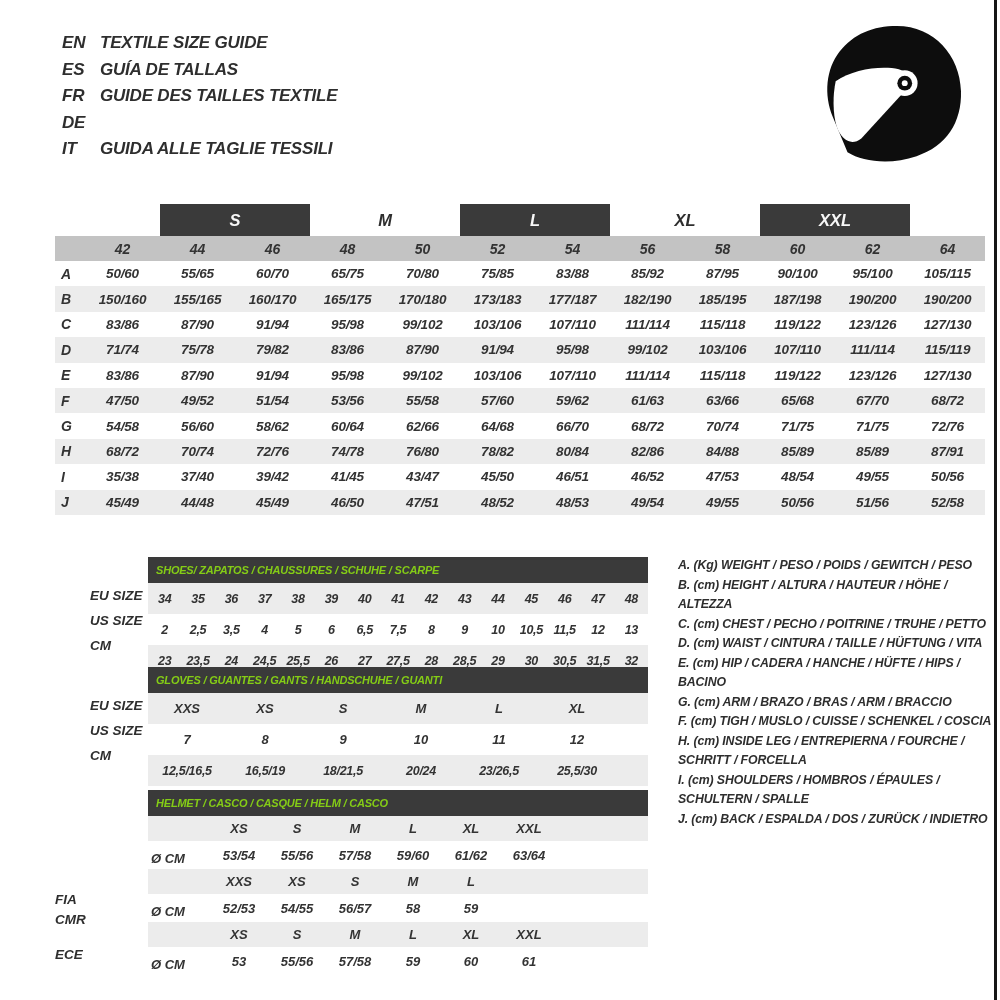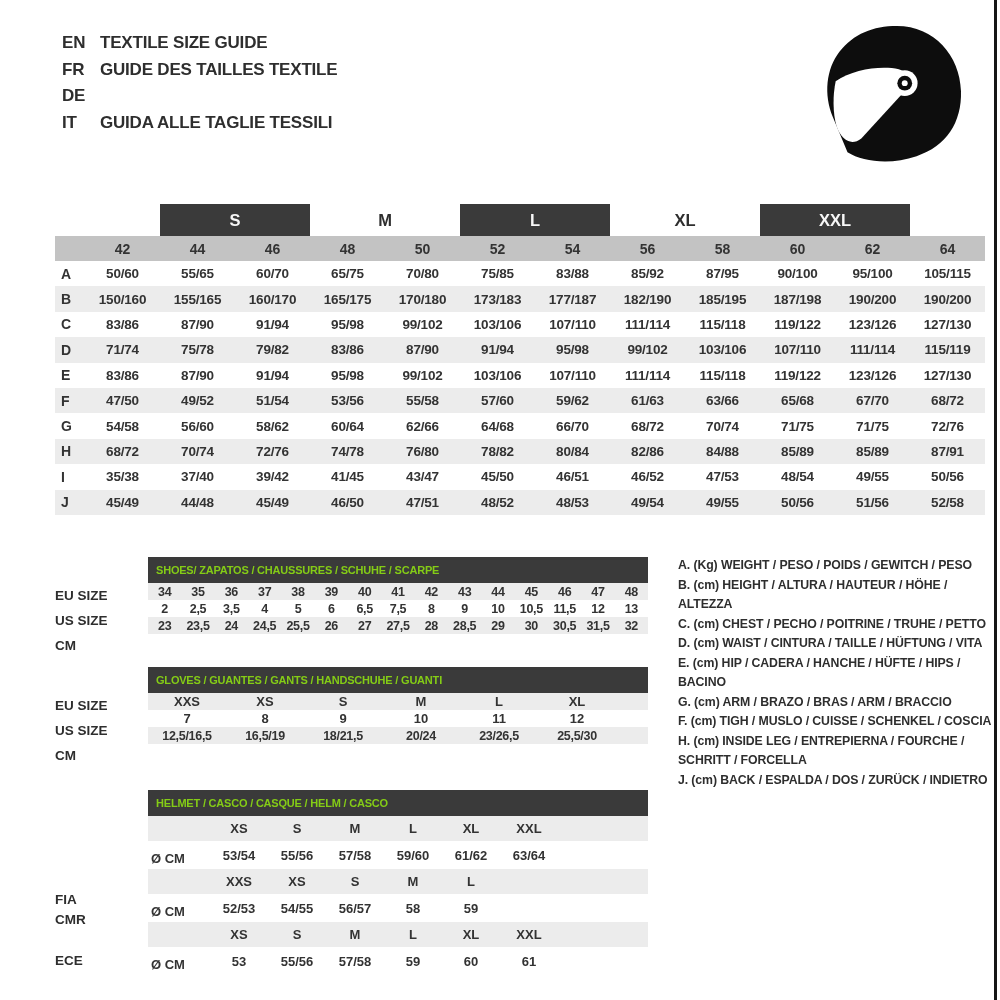--- a/index.html
+++ b/index.html
@@ -1,19 +1,19 @@
 <!DOCTYPE html>
 <html><head>
 <meta charset="utf-8">
 <style>
   html,body { margin:0; padding:0; background:#ffffff; }
   .canvas {
     position:relative; width:1000px; height:1000px; background:#fff;
     font-family:"Liberation Sans","DejaVu Sans",sans-serif;
-    font-weight:700; color:#333; overflow:hidden;
+    font-weight:700; color:#333; overflow:hidden;font-style:italic;
   }
   
   .lang-block { position:absolute; left:62px; top:30px; }
   .lang-row { display:flex; font-size:17px; line-height:26.5px; letter-spacing:-0.2px; color:#2e2e2e; }
   .lang-code { width:38px; }
   
   .helmet-icon { position:absolute; left:802px; top:20px; width:166px; height:148px; }
   
   .tt { position:absolute; left:55px; top:204px; width:930px; }
   .tt-row { display:grid; grid-template-columns:30px repeat(12,1fr); align-items:center; }
@@ -24,49 +24,53 @@
   .tt-numbers div, .tt-body .tcell { text-align:center; }
   .tt-body .tt-row { height:25.4px; font-size:13.5px; letter-spacing:-0.2px; }
   .tt-body .tt-row.stripe { background:#ececec; }
   .row-letter { text-align:left; padding-left:6px; font-size:14px; }
   
   .block { position:absolute; }
   .side-labels { position:absolute; left:0; top:0; width:92px; font-size:13.5px; color:#2e2e2e; }
   .side-labels .slab { height:25px; line-height:25px; }
   .content { position:absolute; left:93px; top:0; width:500px; }
   .bar { height:26px; background:#3a3a3a; color:#84cc16; font-size:11px; line-height:26px; padding-left:8px; letter-spacing:-0.2px; box-sizing:border-box; }
-  .grid-row { display:grid; align-items:center; text-align:center; height:17px; }
+  .grid-row { display:grid; align-items:center; text-align:center; height:31px; }
   .grid-row.gray { background:#ececec; }
   .shoes-row { grid-template-columns:repeat(15,1fr); font-size:12.5px; letter-spacing:-0.3px; }
   .gloves-row { grid-template-columns:repeat(6,78px); font-size:13px; }
   .gloves-row.cm-row { font-size:12.5px; letter-spacing:-0.3px; }
   .helmet-row { grid-template-columns:62px repeat(6,58px); font-size:13px; }
   .helmet-row.szrow { height:25px; }
   .helmet-row.vrow { height:28px; }
   .ocm { text-align:left; padding-left:3px;margin-top:6px; }
   .shoes-block { left:55px; top:557px; }
   .gloves-block { left:55px; top:667px; }
   .helmet-block { left:55px; top:790px; }
-  .shoes-block .side-labels, .gloves-block .side-labels { padding-top:26px; }
+  .shoes-block .side-labels, .gloves-block .side-labels { padding-top:26px;margin-left:35px; }
   .helmet-labels .slab { position:absolute; height:28px; line-height:28px; }
-  .hlab-0 { top:51px;margin-top:45px; } .hlab-1 { top:116px; } .hlab-2 { top:157px;text-align:right; }
+  .hlab-0 { top:51px;margin-top:45px; } .hlab-1 { top:116px; } .hlab-2 { top:151px;text-align:right; }
   
   .legend { position:absolute; left:678px; top:556px; width:318px; font-size:12.3px; line-height:19.5px; letter-spacing:-0.1px; color:#2e2e2e; }
   
   .edge { position:absolute; left:994px; top:0; width:3px; height:1000px; background:#161616; }
 </style>
 </head>
 <body>
 
 <div class="canvas">
 
   <div class="lang-block">
       <div class="lang-row">
         <div class="lang-code">EN</div>
         <div class="lang-title">TEXTILE SIZE GUIDE</div>
+      </div>
+      <div class="lang-row">
+        <div class="lang-code">ES</div>
+        <div class="lang-title">GUÍA DE TALLAS</div>
       </div>
       <div class="lang-row">
         <div class="lang-code">FR</div>
         <div class="lang-title">GUIDE DES TAILLES TEXTILE</div>
       </div>
       <div class="lang-row">
         <div class="lang-code">DE</div>
       </div>
       <div class="lang-row">
         <div class="lang-code">IT</div>
@@ -427,18 +431,19 @@
 
   <div class="legend">
       <div>A. (Kg) WEIGHT / PESO / POIDS / GEWITCH / PESO</div>
       <div>B. (cm) HEIGHT / ALTURA / HAUTEUR / HÖHE / ALTEZZA</div>
       <div>C. (cm) CHEST / PECHO / POITRINE / TRUHE / PETTO</div>
       <div>D. (cm) WAIST / CINTURA / TAILLE / HÜFTUNG / VITA</div>
       <div>E. (cm) HIP / CADERA / HANCHE / HÜFTE / HIPS / BACINO</div>
       <div>G. (cm) ARM / BRAZO / BRAS / ARM / BRACCIO</div>
       <div>F. (cm) TIGH / MUSLO / CUISSE / SCHENKEL / COSCIA</div>
       <div>H. (cm) INSIDE LEG / ENTREPIERNA / FOURCHE / SCHRITT / FORCELLA</div>
+      <div>I. (cm) SHOULDERS / HOMBROS / ÉPAULES / SCHULTERN / SPALLE</div>
       <div>J. (cm) BACK / ESPALDA / DOS / ZURÜCK / INDIETRO</div>
     </div>
 
   <div class="edge"></div>
 
 </div>
 
 </body></html>

